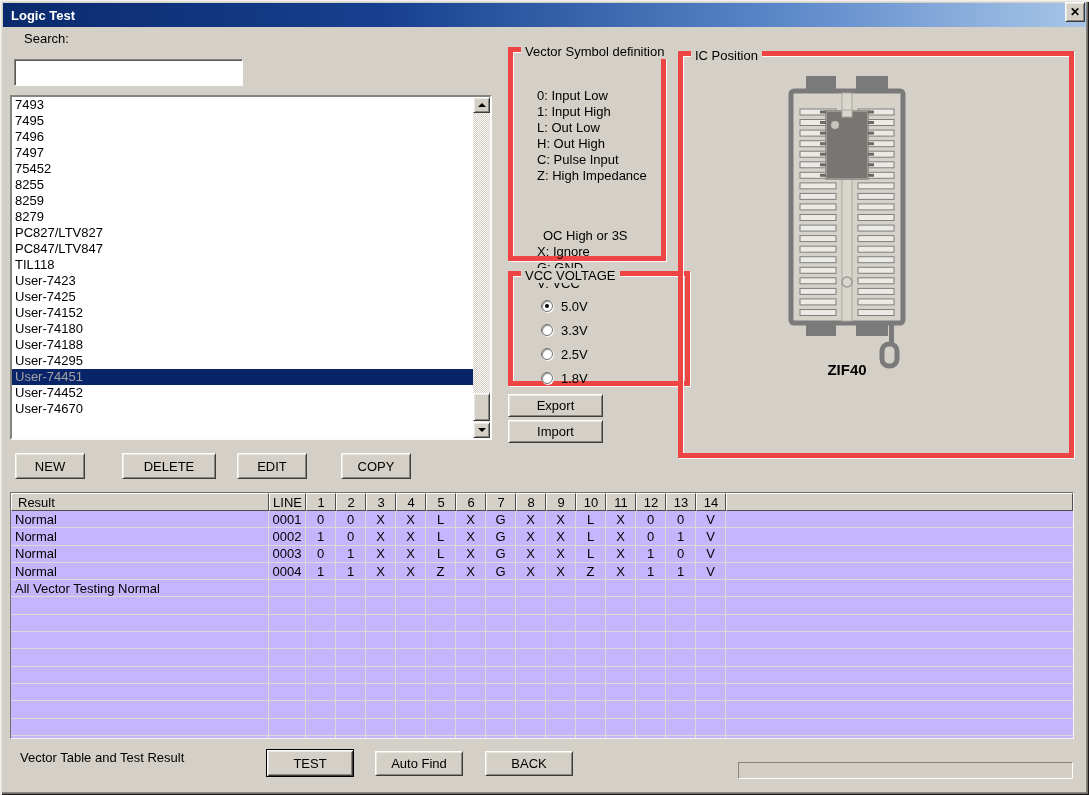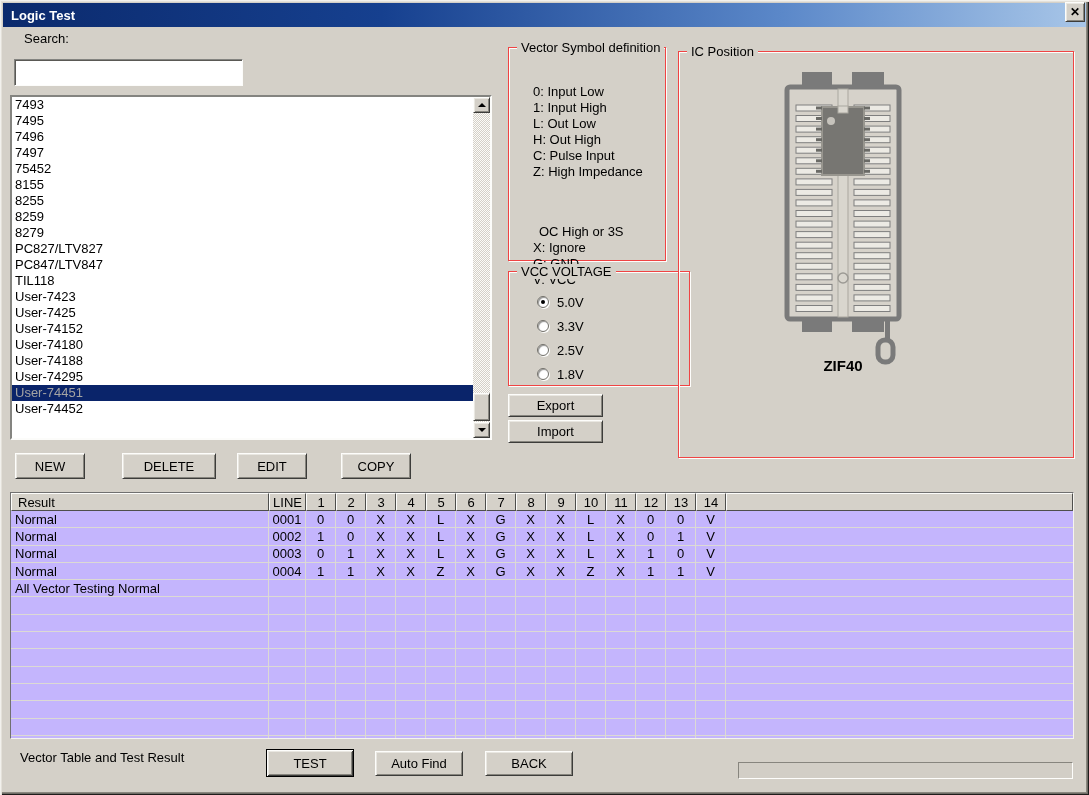--- a/index.html
+++ b/index.html
@@ -67,21 +67,21 @@
     display:flex;align-items:center;justify-content:center;padding:0;cursor:default;white-space:nowrap;
   }
   .btn-new{left:15px;top:453px;width:70px;height:26px;}
   .btn-delete{left:122px;top:453px;width:94px;height:26px;}
   .btn-edit{left:237px;top:453px;width:70px;height:26px;}
   .btn-copy{left:341px;top:453px;width:70px;height:26px;}
   .btn-export{left:508px;top:394px;width:95px;height:23px;}
   .btn-import{left:508px;top:420px;width:95px;height:23px;}
   .groupbox{
     position:absolute;box-sizing:border-box;
-    border:1px solid #ef4444;box-shadow:1px 1px 0 #fdfdfb, inset 1px 1px 0 #fdfdfb;
+    border:5px solid #ef4444;box-shadow:1px 1px 0 #fdfdfb, inset 1px 1px 0 #fdfdfb;
   }
   .groupbox-label{position:absolute;top:-8px;left:8px;background:#d4d0c8;padding:0 4px;font-size:13px;white-space:nowrap;}
   .vector-group{left:508px;top:47px;width:158px;height:214px;}
   .sym-lines{position:absolute;left:24px;top:36px;}
   .sym-line{font-size:13px;line-height:16px;white-space:nowrap;}
   .sym-line.indent{padding-left:6px;margin-top:44px;}
   .vcc-group{left:508px;top:271px;width:182px;height:115px;}
   .vcc-options{position:absolute;left:28px;top:18px;}
   .radio-row{display:flex;align-items:center;height:24px;}
   .radio{width:12px;height:12px;border-radius:50%;background:#fff;box-sizing:border-box;
@@ -136,35 +136,35 @@
   <div class="label search-label">Search:</div>
   <input class="search-input" value="" style="">
 
   <div class="listbox">
     <div class="list-items">
         <div class="list-item">7493</div>
         <div class="list-item">7495</div>
         <div class="list-item">7496</div>
         <div class="list-item">7497</div>
         <div class="list-item">75452</div>
-        <div class="list-item">8155</div>
         <div class="list-item">8255</div>
         <div class="list-item">8259</div>
         <div class="list-item">8279</div>
         <div class="list-item">PC827/LTV827</div>
         <div class="list-item">PC847/LTV847</div>
         <div class="list-item">TIL118</div>
         <div class="list-item">User-7423</div>
         <div class="list-item">User-7425</div>
         <div class="list-item">User-74152</div>
         <div class="list-item">User-74180</div>
         <div class="list-item">User-74188</div>
         <div class="list-item">User-74295</div>
         <div class="list-item selected">User-74451</div>
         <div class="list-item">User-74452</div>
+        <div class="list-item">User-74670</div>
       </div>
     <div class="scrollbar">
       <div class="sb-btn sb-up">
         <span class="arr-up"></span>
       </div>
       <div class="sb-thumb"></div>
       <div class="sb-btn sb-down">
         <span class="arr-down"></span>
       </div>
     </div>

